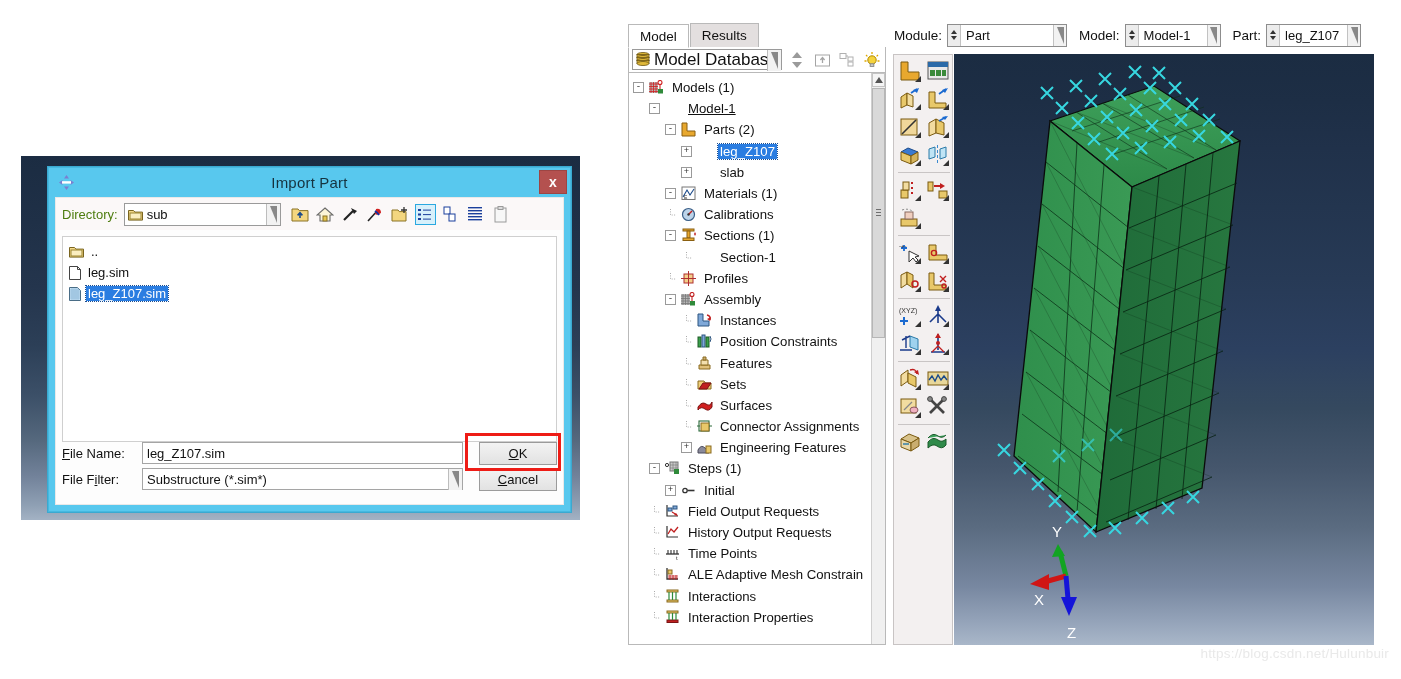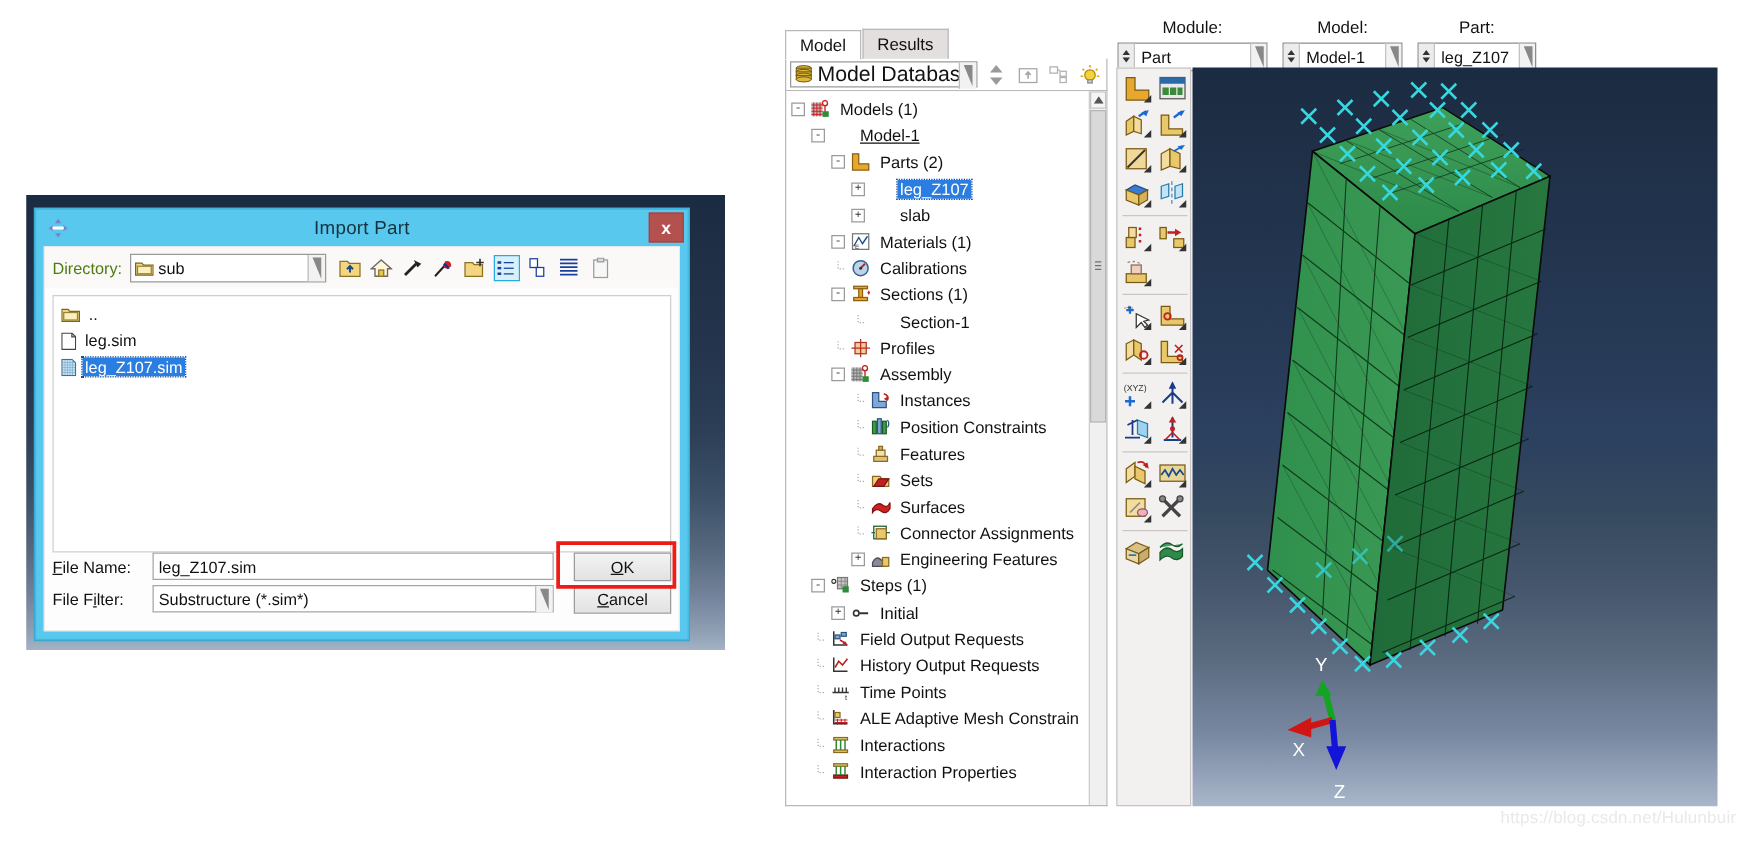--- a/index.html
+++ b/index.html
@@ -17,21 +17,21 @@
     position: absolute;
     left: 21px; top: 156px; width: 559px; height: 364px;
     background: linear-gradient(180deg,
       #1b2c42 0%, #1f3047 18%, #24354d 36%, #2c3f57 52%,
       #3c5068 66%, #55687d 78%, #72829a 88%, #8fa0b4 96%, #a3b2c4 100%);
   }
 
   
   .dialog {
     position: absolute;
-    left: 28px; top: 167px; width: 523px; height: 345px;
+    left: 48px; top: 167px; width: 523px; height: 345px;
     background: #58c8ee;
     border: 1px solid #46b8df;
     box-shadow: 0 0 0 1px #3aa9d0;
   }
   .dlg-title {
     position: relative; height: 29px;
     display: flex; align-items: center; justify-content: center;
     color: #15333f; font-size: 15px; letter-spacing: .2px;
   }
   .dlg-move-icon {
@@ -148,21 +148,21 @@
   
   .tscroll { position: absolute; right: 0; top: 0; width: 14px; bottom: 0; background: #f0f0f0; border-left: 1px solid #cfcfcf; }
   .tscroll .btn { height: 14px; background: #f5f5f5; border: 1px solid #c4c4c4; display:flex; align-items:center; justify-content:center; cursor:pointer;}
   .tscroll .thumbtrack { position: absolute; top: 15px; bottom: 15px; left: 0; right: 0; }
   .tscroll .thumb { position: absolute; top: 0; left: 0; right: 0; height: 250px; background: #d9d9d9; border: 1px solid #b6b6b6; cursor: pointer;}
   .tscroll .grip { position: absolute; left: 3px; right: 3px; top: 120px; height: 7px; }
   .tscroll .grip i { display: block; height: 1px; background: #6f6f6f; margin-bottom: 2px; }
 
   
   .modbar { position: absolute; left: 894px; top: 22px; height: 26px; display: flex; align-items: center; gap: 0; }
-  .modgrp { display: flex; align-items: center; gap: 5px; margin-right: 12px; flex-direction: column; }
+  .modgrp { display: flex; align-items: center; gap: 5px; margin-right: 12px; }
   .modlabel { font-size: 13.5px; color: #111; }
   .modcombo {
     position: relative; height: 23px; border: 1px solid #8d8d8d;
     background: #fff; display: flex; align-items: center;
   }
   .spinner {
     width: 13px; height: 21px; background: #ececec; border-right: 1px solid #c2c2c2;
     display: flex; flex-direction: column; align-items: center; justify-content: center;
   }
   .spinner i { display:block; width:0; height:0; }

